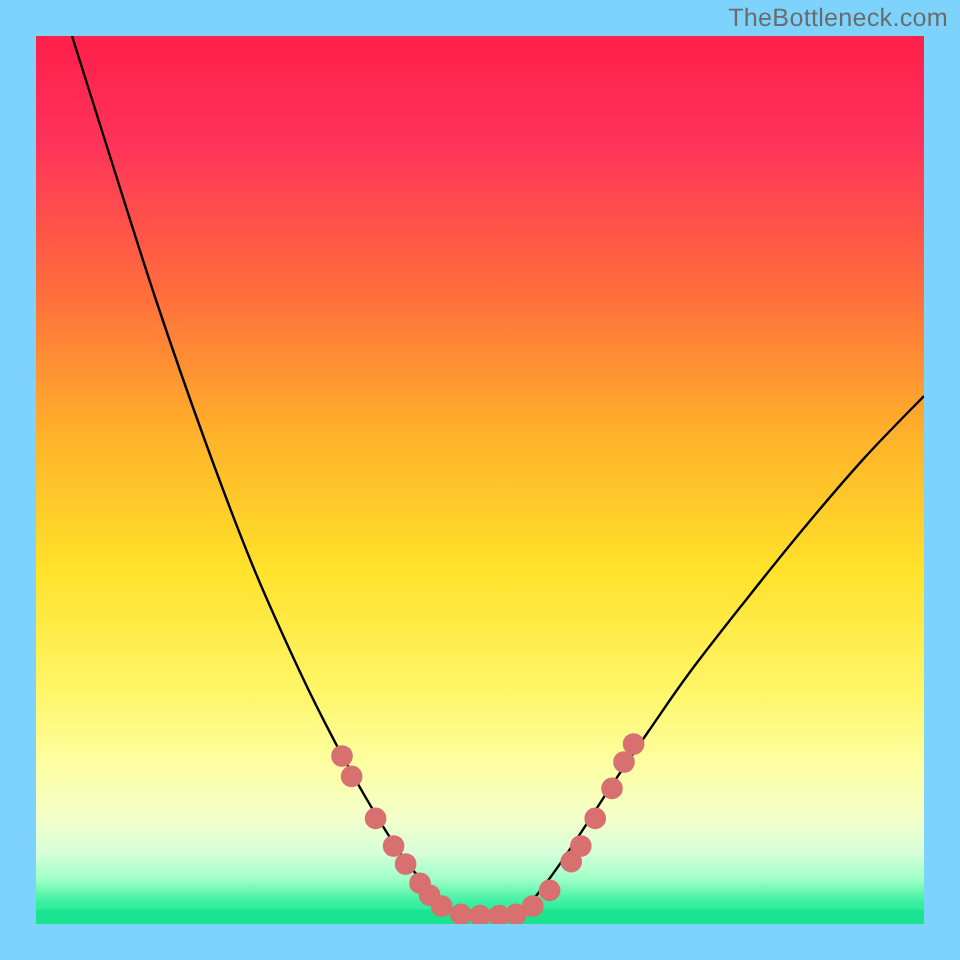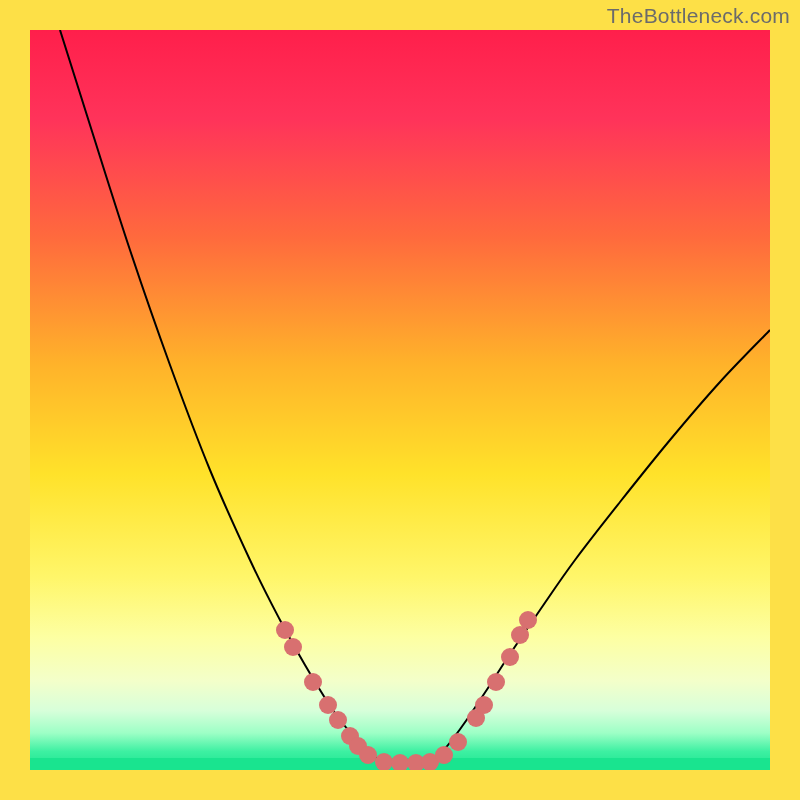--- a/index.html
+++ b/index.html
@@ -8,21 +8,21 @@
     width: 800px;
     height: 800px;
     background: #000;
     overflow: hidden;
     font-family: Arial, Helvetica, sans-serif;
   }
   .stage {
     position: relative;
     width: 800px;
     height: 800px;
-    background: #fde047;
+    background: #7dd3fc;
   }
   .watermark {
     position: absolute;
     top: 4px;
     right: 10px;
     color: #6b6b6b;
     font-size: 21px;
     font-weight: 500;
     letter-spacing: 0.2px;
     z-index: 5;

